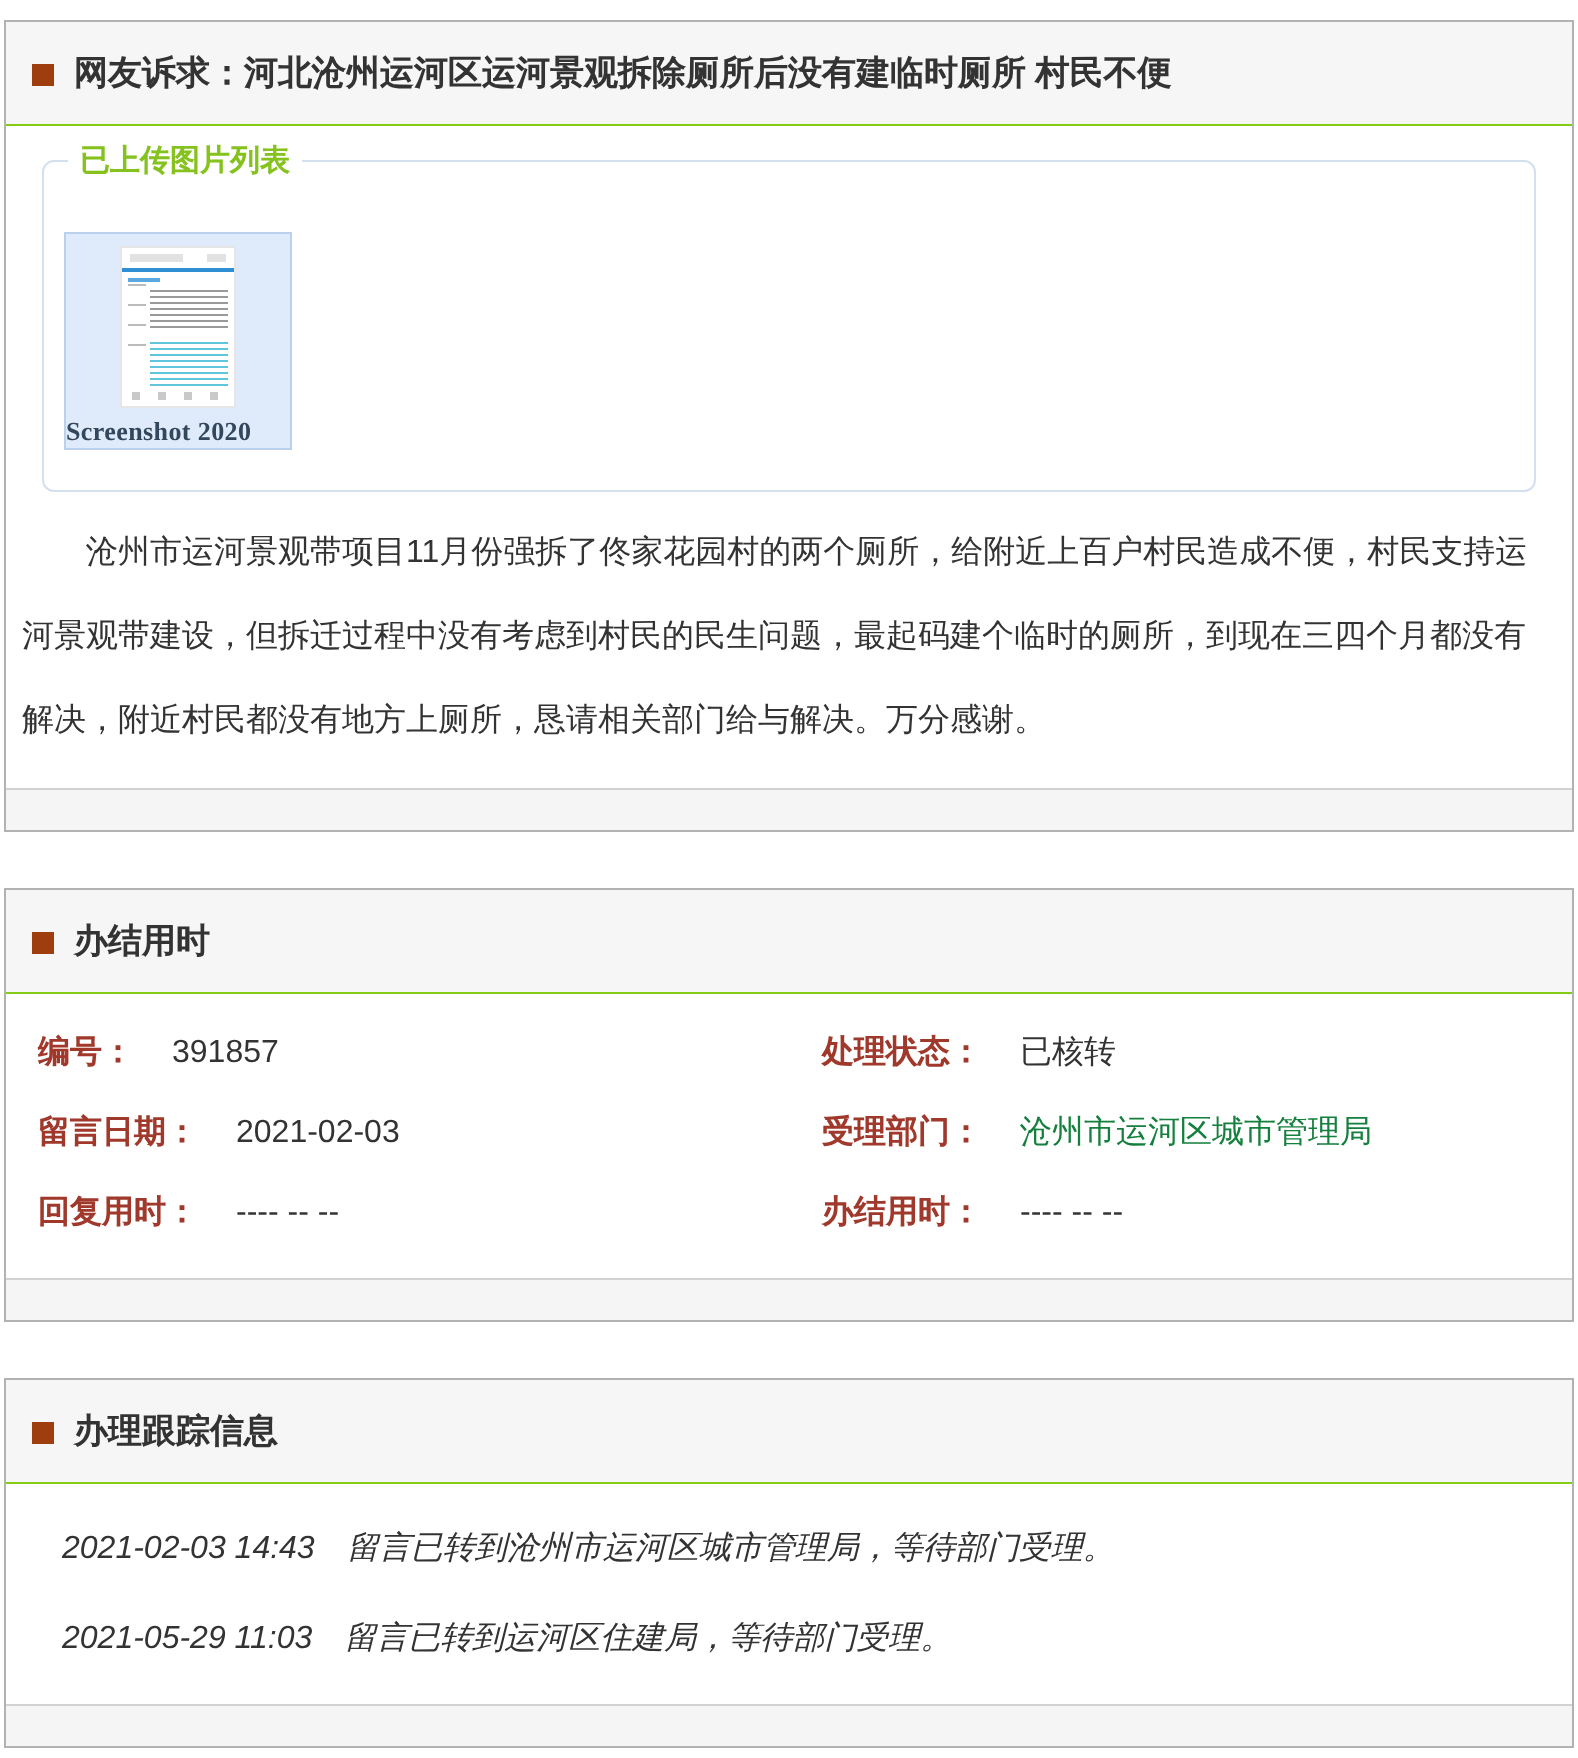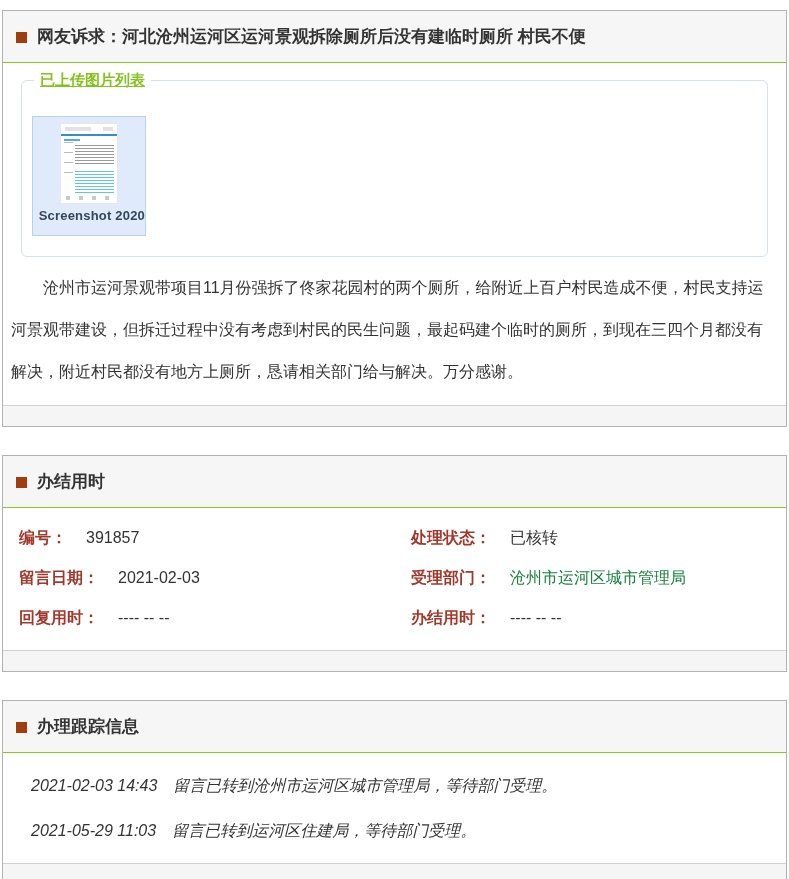--- a/index.html
+++ b/index.html
@@ -8,23 +8,23 @@
 
   .card { border:1px solid #b2b2b2; background:#fff; margin-bottom:28px; }
   .card-header { background:#f6f6f6; border-bottom:1px solid #84cc16; padding:16px 12px 15px 13px; display:flex; align-items:center; }
   .bullet { width:11px; height:11px; background:#9e3d0e; margin-right:10px; flex:0 0 auto; }
   .card-title { margin:0; font-size:17px; font-weight:bold; color:#333; line-height:20px; }
 
   .card-footer { height:20px; background:#f5f5f5; border-top:1px solid #d2d2d2; }
 
   
   .uploads { margin:8px 18px 0 18px; border:1px solid #d3e0ee; border-radius:6px; padding:14px 12px 20px 10px; }
-  .uploads legend { color:#85c21e; font-weight:bold; font-size:15px; padding:0 6px; margin-left:2px;text-decoration:underline; }
+  .uploads legend { color:#85c21e; font-weight:bold; font-size:15px; padding:0 6px; margin-left:2px; }
 
-  .thumb { width:112px; background:#dfeafa; border:1px solid #b9d1ec; padding:6px 0 12px 0; text-align:right; margin-top:12px; cursor:pointer; }
+  .thumb { width:112px; background:#dfeafa; border:1px solid #b9d1ec; padding:6px 0 0 0; text-align:left; margin-top:12px; cursor:pointer;font-family:Liberation Serif, serif; }
   .thumb-img { width:56px; height:79px; background:#fff; border:1px solid #e6e6e6; margin:0 auto; position:relative; overflow:hidden; text-align:left; }
   .ms-row1 { height:4px; margin:3px 4px 0 4px; background:linear-gradient(to right,#e2e2e2 0 55%,transparent 55% 80%,#e2e2e2 80% 100%); }
   .ms-blueline { height:2px; background:#2e8fd5; margin-top:3px; }
   .ms-label { width:16px; height:2px; background:#5aa8e0; margin:3px 0 0 3px; }
   .ms-keys { position:absolute; left:3px; top:18px; width:9px; height:40px;
              background:repeating-linear-gradient(to bottom,#bbb 0,#bbb 1px,transparent 1px,transparent 10px); }
   .ms-para { margin:4px 3px 0 14px; height:21px;
              background:repeating-linear-gradient(to bottom,#9a9a9a 0,#9a9a9a 1px,transparent 1px,transparent 3px); }
   .ms-cyan { margin:5px 3px 0 14px; height:24px;
              background:repeating-linear-gradient(to bottom,#62c5de 0,#62c5de 1px,transparent 1px,transparent 3px); }

